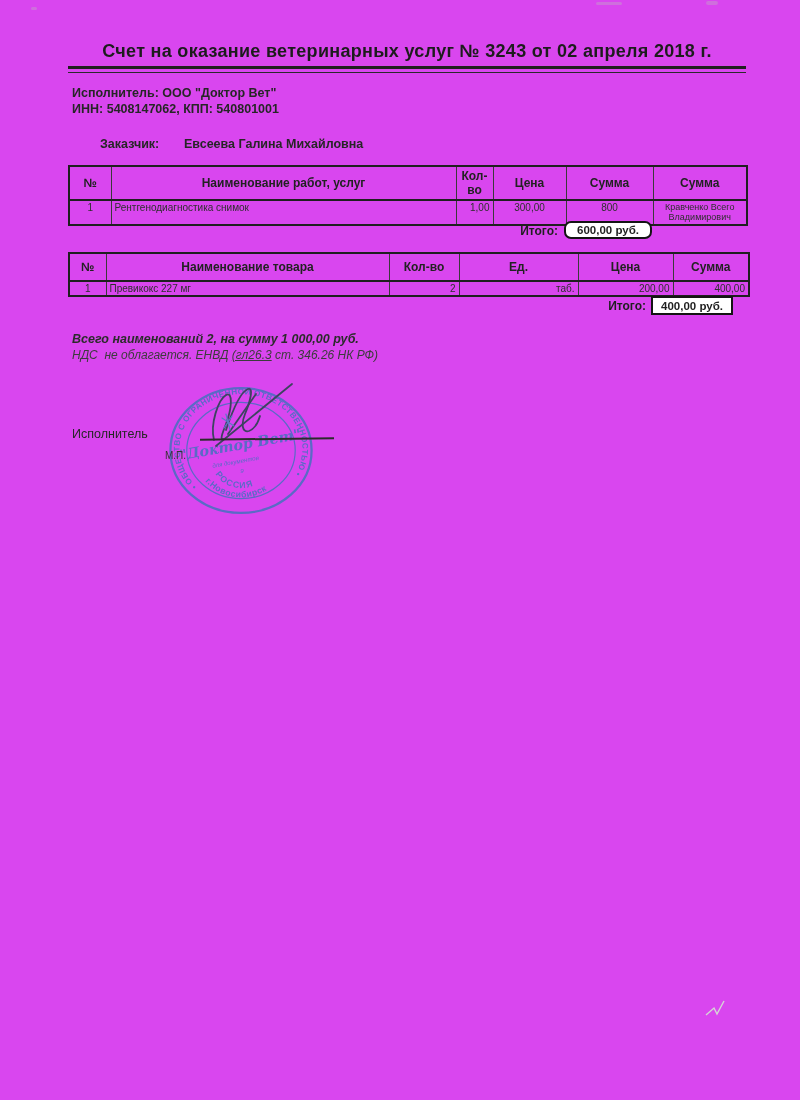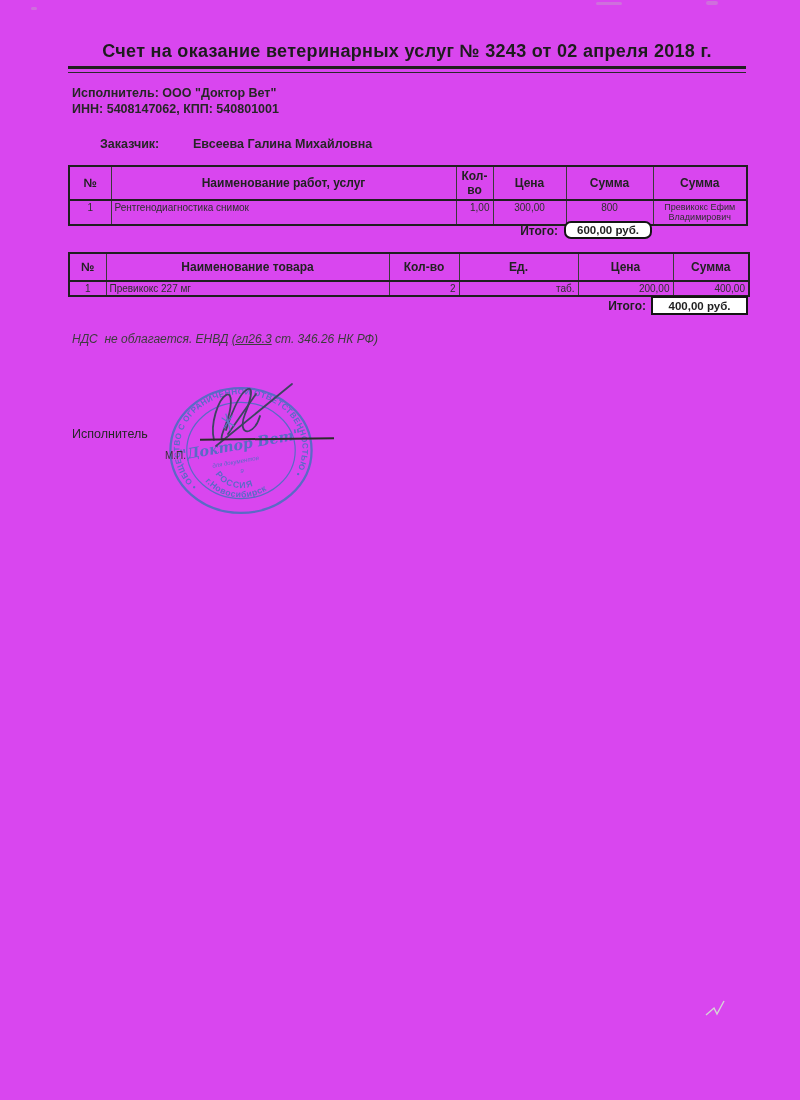--- a/index.html
+++ b/index.html
@@ -12,21 +12,21 @@
   .title {
     position:absolute; left:68px; top:41px; width:678px; text-align:center;
     font-size:18px; font-weight:bold; letter-spacing:0.3px; color:#1c1c1c;
   }
   .title-rule {
     position:absolute; left:68px; top:66px; width:678px; height:7px;
     border-top:3px solid #1f1f1f; border-bottom:1px solid #2a2a2a;
   }
   .exec-block { position:absolute; left:72px; top:85px; font-size:12.5px; font-weight:bold; line-height:16px; }
   .customer-row { position:absolute; left:72px; top:137px; font-size:12.5px; font-weight:bold;margin-left:28px; }
-  .customer-name { position:absolute; left:93px; top:0; white-space:nowrap; }
+  .customer-name { position:absolute; left:84px; top:0; white-space:nowrap; }
 
   table { border-collapse:collapse; table-layout:fixed; position:absolute; background:transparent; }
   table, th, td { border:1px solid #3a3a3a; }
   table { border:2px solid #1f1f1f; }
   th { font-size:12px; font-weight:bold; text-align:center; vertical-align:middle; border-bottom:2px solid #1f1f1f; padding:2px; color:#222; }
   td { font-size:10px; vertical-align:top; padding:1px 3px; color:#2e2e2e; }
   .t-services { left:68px; top:165px; width:678px; }
   .t-services th { height:30px; }
   .t-services td { height:25px; }
   .t-goods { left:68px; top:252px; width:680px; }
@@ -37,21 +37,21 @@
   .cell-doctor { font-size:9px; text-align:center; line-height:10px; }
 
   .total-label { position:absolute; font-size:12px; font-weight:bold; text-align:right; width:100px; color:#1f1f1f; }
   .total-box {
     position:absolute; border:2px solid #141414; font-size:11.5px; font-weight:bold;
     text-align:center; color:#1f1f1f; background:#fff;
   }
   .tl-1 { left:458px; top:224px; }
   .tb-1 { left:564px; top:221px; width:88px; height:18px; line-height:15px;border-radius:7px; }
   .tl-2 { left:546px; top:299px; }
-  .tb-2 { left:651px; top:296px; width:97px; height:19px; line-height:16px; }
+  .tb-2 { left:651px; top:296px; width:82px; height:19px; line-height:16px; }
 
   .summary { position:absolute; left:72px; top:332px; line-height:15.5px; }
   .sum-bold { font-size:12.5px; font-weight:bold; font-style:italic; color:#2b2b2b; }
   .sum-plain { font-size:12px; font-style:italic; color:#3c3c3c; white-space:pre-wrap; }
   .u { text-decoration:underline; }
 
   .exec-footer { position:absolute; left:72px; top:427px; font-size:12.5px; font-weight:normal; }
   .sig-line { position:absolute; left:200px; top:438px; width:134px; height:2px; background:#2b2b2b; transform:rotate(-0.6deg); }
   .mp-label { position:absolute; left:165px; top:450px; font-size:10px; color:#333; }
 
@@ -103,21 +103,21 @@
       <th>Цена</th>
       <th>Сумма</th>
       <th>Сумма</th>
     </tr>
     <tr>
       <td class="c-center">1</td>
       <td>Рентгенодиагностика снимок</td>
       <td class="c-right">1,00</td>
       <td class="c-center">300,00</td>
       <td class="c-center">800</td>
-      <td class="cell-doctor">Превикокс Ефим Владимирович</td>
+      <td class="cell-doctor">Кравченко Всего Владимирович</td>
     </tr>
   </tbody>
     </table>
   <div class="total-label tl-1">Итого:</div>
   <div class="total-box tb-1">600,00 руб.</div>
 
   <table class="t-goods">
     <colgroup>
       <col style="width:37px">
         <col style="width:283px">
@@ -142,20 +142,21 @@
       <td class="c-right">таб.</td>
       <td class="c-right">200,00</td>
       <td class="c-right">400,00</td>
     </tr>
   </tbody>
     </table>
   <div class="total-label tl-2">Итого:</div>
   <div class="total-box tb-2">400,00 руб.</div>
 
   <div class="summary">
+    <div class="sum-bold">Всего наименований 2, на сумму 1 000,00 руб.</div>
     <div class="sum-plain"><span>НДС  не облагается. ЕНВД </span><span class="u">(гл26.3</span><span> ст. 346.26 НК РФ)</span></div>
   </div>
 
   <div class="exec-footer">Исполнитель</div>
 
   <svg class="stamp-svg" viewBox="0 0 146 130" xmlns="http://www.w3.org/2000/svg">
     <defs>
       <path id="ringPath" d="M 30,100 A 60,53 0 1 1 116,100"></path>
       <path id="cityPath" d="M 38,95 A 44,40 0 0 0 108,95"></path>
       <path id="countryPath" d="M 48,88 A 28,25 0 0 0 98,88"></path>

